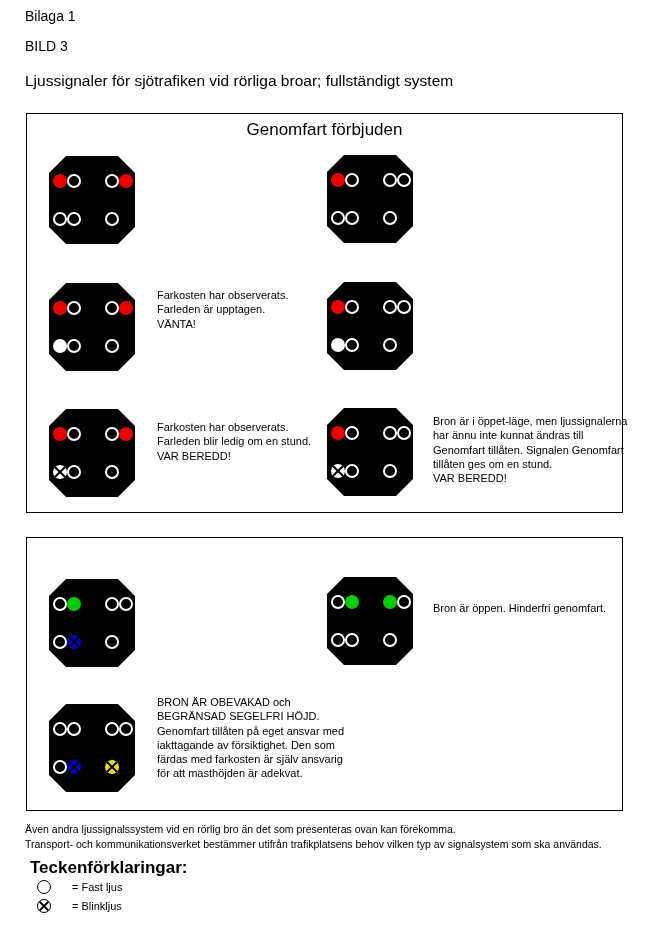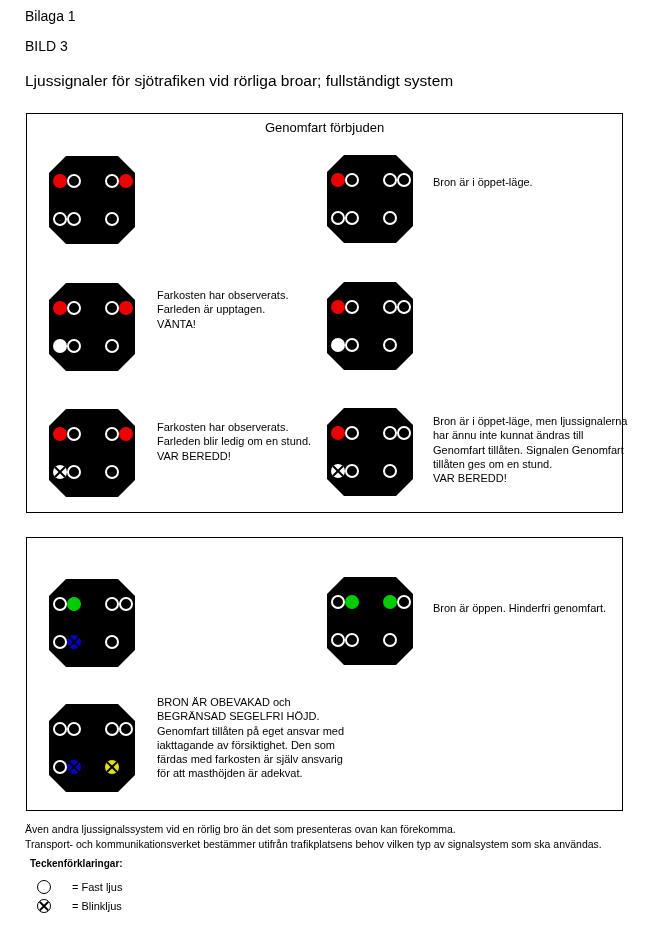--- a/index.html
+++ b/index.html
@@ -11,21 +11,21 @@
   .doc-line{font-size:14px;}
   .doc-title{font-size:15.5px;}
   .sigbox{
     position:absolute;left:26px;width:595px;
     border:1.5px solid #000;background:#fff;
   }
   #box-forbidden{top:113px;height:398px;}
   #box-allowed{top:537px;height:272px;}
   .box-header{
     position:absolute;top:6px;left:0;width:100%;
-    text-align:center;font-size:13px;
+    text-align:center;font-size:17px;
   }
   .panel{
     position:absolute;width:86px;height:88px;background:var(--panel,#000);
     clip-path:polygon(17px 0, calc(100% - 17px) 0, 100% 17px, 100% calc(100% - 17px),
       calc(100% - 17px) 100%, 17px 100%, 0 calc(100% - 17px), 0 17px);
   }
   .light{
     position:absolute;width:14px;height:14px;border-radius:50%;
     box-sizing:border-box;overflow:hidden;
   }
@@ -42,21 +42,21 @@
   .light.blink::before{transform:rotate(45deg);}
   .light.blink::after{transform:rotate(-45deg);}
   .pos0{left:4px;top:18px}.pos1{left:18px;top:18px}
   .pos2{left:56px;top:18px}.pos3{left:70px;top:18px}
   .pos4{left:4px;top:56px}.pos5{left:18px;top:56px}
   .pos6{left:56px;top:56px}
   .desc{
     position:absolute;font-size:11px;line-height:1.3;white-space:pre-line;
   }
   .footer-note{font-size:10.5px;line-height:1.35;}
-  .legend-title{font-size:10px;font-weight:bold;}
+  .legend-title{font-size:17px;font-weight:bold;}
   .legend-label{font-size:11px;}
   .legend-sym{
     position:absolute;width:14px;height:14px;border-radius:50%;box-sizing:border-box;
     border:1.5px solid #000;background:#fff;overflow:hidden;
   }
   .legend-sym.x::before,.legend-sym.x::after{
     content:"";position:absolute;left:-3px;right:-3px;top:50%;height:1.5px;margin-top:-0.75px;
     background:#000;
   }
   .legend-sym.x::before{transform:rotate(45deg);}
@@ -83,21 +83,20 @@
     </div>
   <div class="panel" style="left:300px;top:41px">
       <span class="light pos0 red"></span>
       <span class="light pos1 off"></span>
       <span class="light pos2 off"></span>
       <span class="light pos3 off"></span>
       <span class="light pos4 off"></span>
       <span class="light pos5 off"></span>
       <span class="light pos6 off"></span>
     </div>
-  <div class="desc" style="left:406px;top:61px;width:190px">Bron är i öppet-läge.</div>
 
   <div class="panel" style="left:22px;top:169px">
       <span class="light pos0 red"></span>
       <span class="light pos1 off"></span>
       <span class="light pos2 off"></span>
       <span class="light pos3 red"></span>
       <span class="light pos4 white"></span>
       <span class="light pos5 off"></span>
       <span class="light pos6 off"></span>
     </div>

